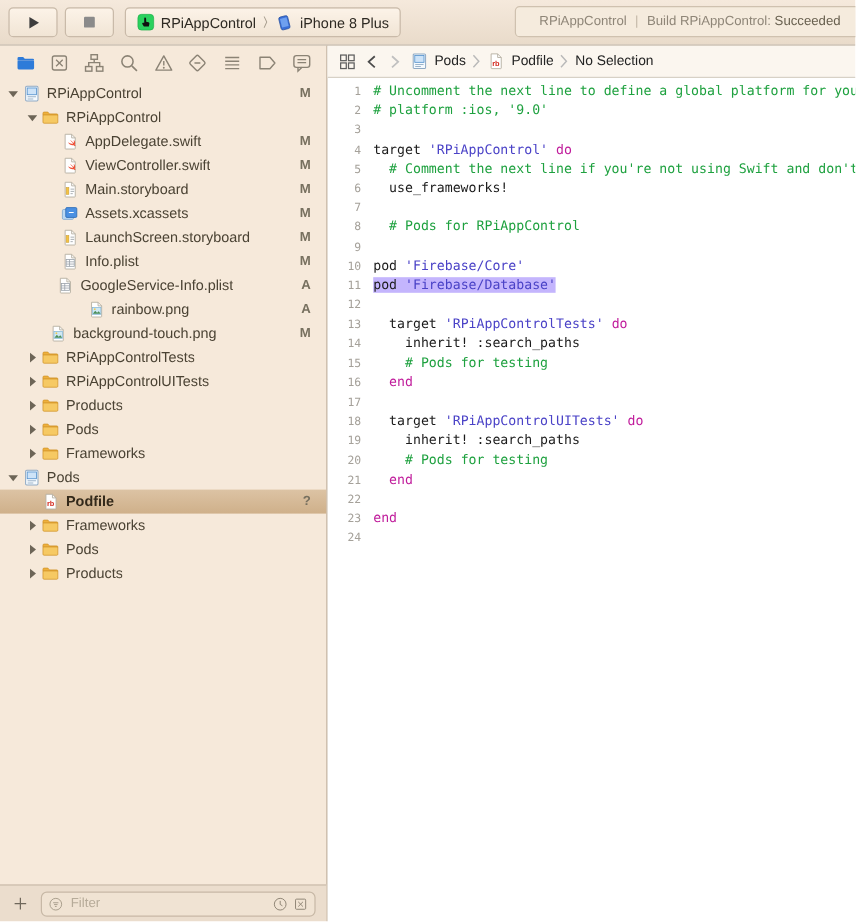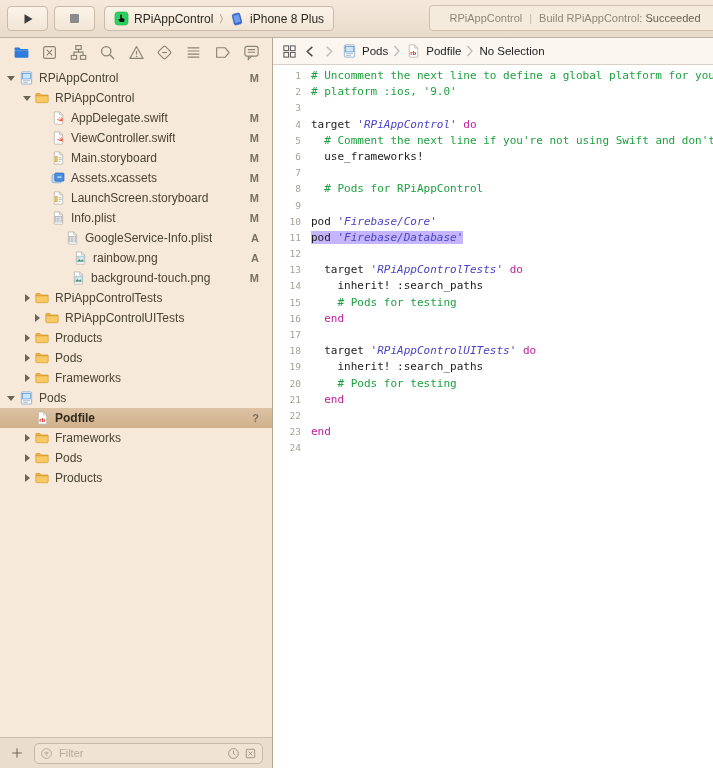--- a/index.html
+++ b/index.html
@@ -49,21 +49,21 @@
   .editor{flex:1;display:flex;flex-direction:column;background:#fff;min-width:0;}
   .jumpbar{height:26px;background:#fbf6ef;border-bottom:1px solid #d7d1c6;display:flex;align-items:center;
     padding:0 9px;font-size:11.5px;color:#232323;gap:7px;flex:none;white-space:nowrap;}
   .jb-seg{display:flex;align-items:center;gap:5px;}
   .code{flex:1;font-family:"DejaVu Sans Mono",monospace;font-size:11px;line-height:16.2px;
     padding-top:3px;white-space:pre;overflow:hidden;color:#1b1b1b;}
   .cl{height:16.2px;}
   .ln{display:inline-block;width:28px;text-align:right;margin-right:10px;color:#a5a19a;font-size:9.5px;}
   .tk-p{color:#1b1b1b;}
   .tk-c{color:#1ea13f;}
-  .tk-s{color:#4a42c7;font-style:italic;}
+  .tk-s{color:#4a42c7;}
   .tk-k{color:#c01b9b;}
   .hl{background:#c4b5fd;}
   svg{display:block;}
 </style>
 </head>
 <body>
 
 <div class="window">
 
   <div class="toolbar">
@@ -267,21 +267,21 @@
               <svg width="15" height="16" viewBox="0 0 16 16">
                 <path d="M3.5 1.5h5.8l3.2 3.2V14a.6.6 0 0 1-.6.6H4.1a.6.6 0 0 1-.6-.6z" fill="#fff" stroke="#b6afa2" stroke-width=".8"></path>
                 <path d="M9.3 1.5v3.2h3.2" fill="none" stroke="#b6afa2" stroke-width=".8"></path>
                 <rect x="4.4" y="6.2" width="7.2" height="6" fill="none" stroke="#98a0a8" stroke-width=".7"></rect>
                 <path d="M4.4 8.2h7.2M4.4 10.2h7.2M7.4 6.2v6" stroke="#98a0a8" stroke-width=".7"></path>
               </svg>
             </span>
             <span class="flabel">Info.plist</span>
             <span class="badge">M</span>
           </div>
-          <div class="trow" style="padding-left:52px">
+          <div class="trow" style="padding-left:34px">
             <span class="disc none"></span>
             <span class="ficon">
               <svg width="15" height="16" viewBox="0 0 16 16">
                 <path d="M3.5 1.5h5.8l3.2 3.2V14a.6.6 0 0 1-.6.6H4.1a.6.6 0 0 1-.6-.6z" fill="#fff" stroke="#b6afa2" stroke-width=".8"></path>
                 <path d="M9.3 1.5v3.2h3.2" fill="none" stroke="#b6afa2" stroke-width=".8"></path>
                 <rect x="4.4" y="6.2" width="7.2" height="6" fill="none" stroke="#98a0a8" stroke-width=".7"></rect>
                 <path d="M4.4 8.2h7.2M4.4 10.2h7.2M7.4 6.2v6" stroke="#98a0a8" stroke-width=".7"></path>
               </svg>
             </span>
             <span class="flabel">GoogleService-Info.plist</span>
@@ -294,21 +294,21 @@
                 <path d="M3.5 1.5h5.8l3.2 3.2V14a.6.6 0 0 1-.6.6H4.1a.6.6 0 0 1-.6-.6z" fill="#fff" stroke="#b6afa2" stroke-width=".8"></path>
                 <path d="M9.3 1.5v3.2h3.2" fill="none" stroke="#b6afa2" stroke-width=".8"></path>
                 <rect x="4.2" y="6" width="7.6" height="6.2" fill="#cfe8f4" stroke="#7fb4d6" stroke-width=".6"></rect>
                 <path d="M4.6 11.6l2.2-2.6 1.6 1.8 1.5-1.3 1.7 2.1z" fill="#4b8f5a"></path>
                 <circle cx="6.4" cy="7.6" r=".8" fill="#f0c94f"></circle>
               </svg>
             </span>
             <span class="flabel">rainbow.png</span>
             <span class="badge">A</span>
           </div>
-          <div class="trow" style="padding-left:58px">
+          <div class="trow" style="padding-left:28px">
             <span class="disc none"></span>
             <span class="ficon">
               <svg width="15" height="16" viewBox="0 0 16 16">
                 <path d="M3.5 1.5h5.8l3.2 3.2V14a.6.6 0 0 1-.6.6H4.1a.6.6 0 0 1-.6-.6z" fill="#fff" stroke="#b6afa2" stroke-width=".8"></path>
                 <path d="M9.3 1.5v3.2h3.2" fill="none" stroke="#b6afa2" stroke-width=".8"></path>
                 <rect x="4.2" y="6" width="7.6" height="6.2" fill="#cfe8f4" stroke="#7fb4d6" stroke-width=".6"></rect>
                 <path d="M4.6 11.6l2.2-2.6 1.6 1.8 1.5-1.3 1.7 2.1z" fill="#4b8f5a"></path>
                 <circle cx="6.4" cy="7.6" r=".8" fill="#f0c94f"></circle>
               </svg>
             </span>
@@ -318,21 +318,21 @@
           <div class="trow" style="padding-left:22px">
             <span class="disc closed"></span>
             <span class="ficon">
               <svg width="16" height="16" viewBox="0 0 16 16">
                 <path d="M1.8 4.3a.9.9 0 0 1 .9-.9h3.2l1.3 1.5h6.1a.9.9 0 0 1 .9.9v.3H1.8z" fill="#eeb03e" stroke="#cf9227" stroke-width=".6"></path>
                 <path d="M1.8 6.5a.7.7 0 0 1 .7-.7h11a.7.7 0 0 1 .7.7v5.3a.9.9 0 0 1-.9.9H2.7a.9.9 0 0 1-.9-.9z" fill="#f6c963" stroke="#cf9227" stroke-width=".6"></path>
               </svg>
             </span>
             <span class="flabel">RPiAppControlTests</span>
           </div>
-          <div class="trow" style="padding-left:32px">
+          <div class="trow" style="padding-left:22px">
             <span class="disc closed"></span>
             <span class="ficon">
               <svg width="16" height="16" viewBox="0 0 16 16">
                 <path d="M1.8 4.3a.9.9 0 0 1 .9-.9h3.2l1.3 1.5h6.1a.9.9 0 0 1 .9.9v.3H1.8z" fill="#eeb03e" stroke="#cf9227" stroke-width=".6"></path>
                 <path d="M1.8 6.5a.7.7 0 0 1 .7-.7h11a.7.7 0 0 1 .7.7v5.3a.9.9 0 0 1-.9.9H2.7a.9.9 0 0 1-.9-.9z" fill="#f6c963" stroke="#cf9227" stroke-width=".6"></path>
               </svg>
             </span>
             <span class="flabel">RPiAppControlUITests</span>
           </div>
           <div class="trow" style="padding-left:22px">

